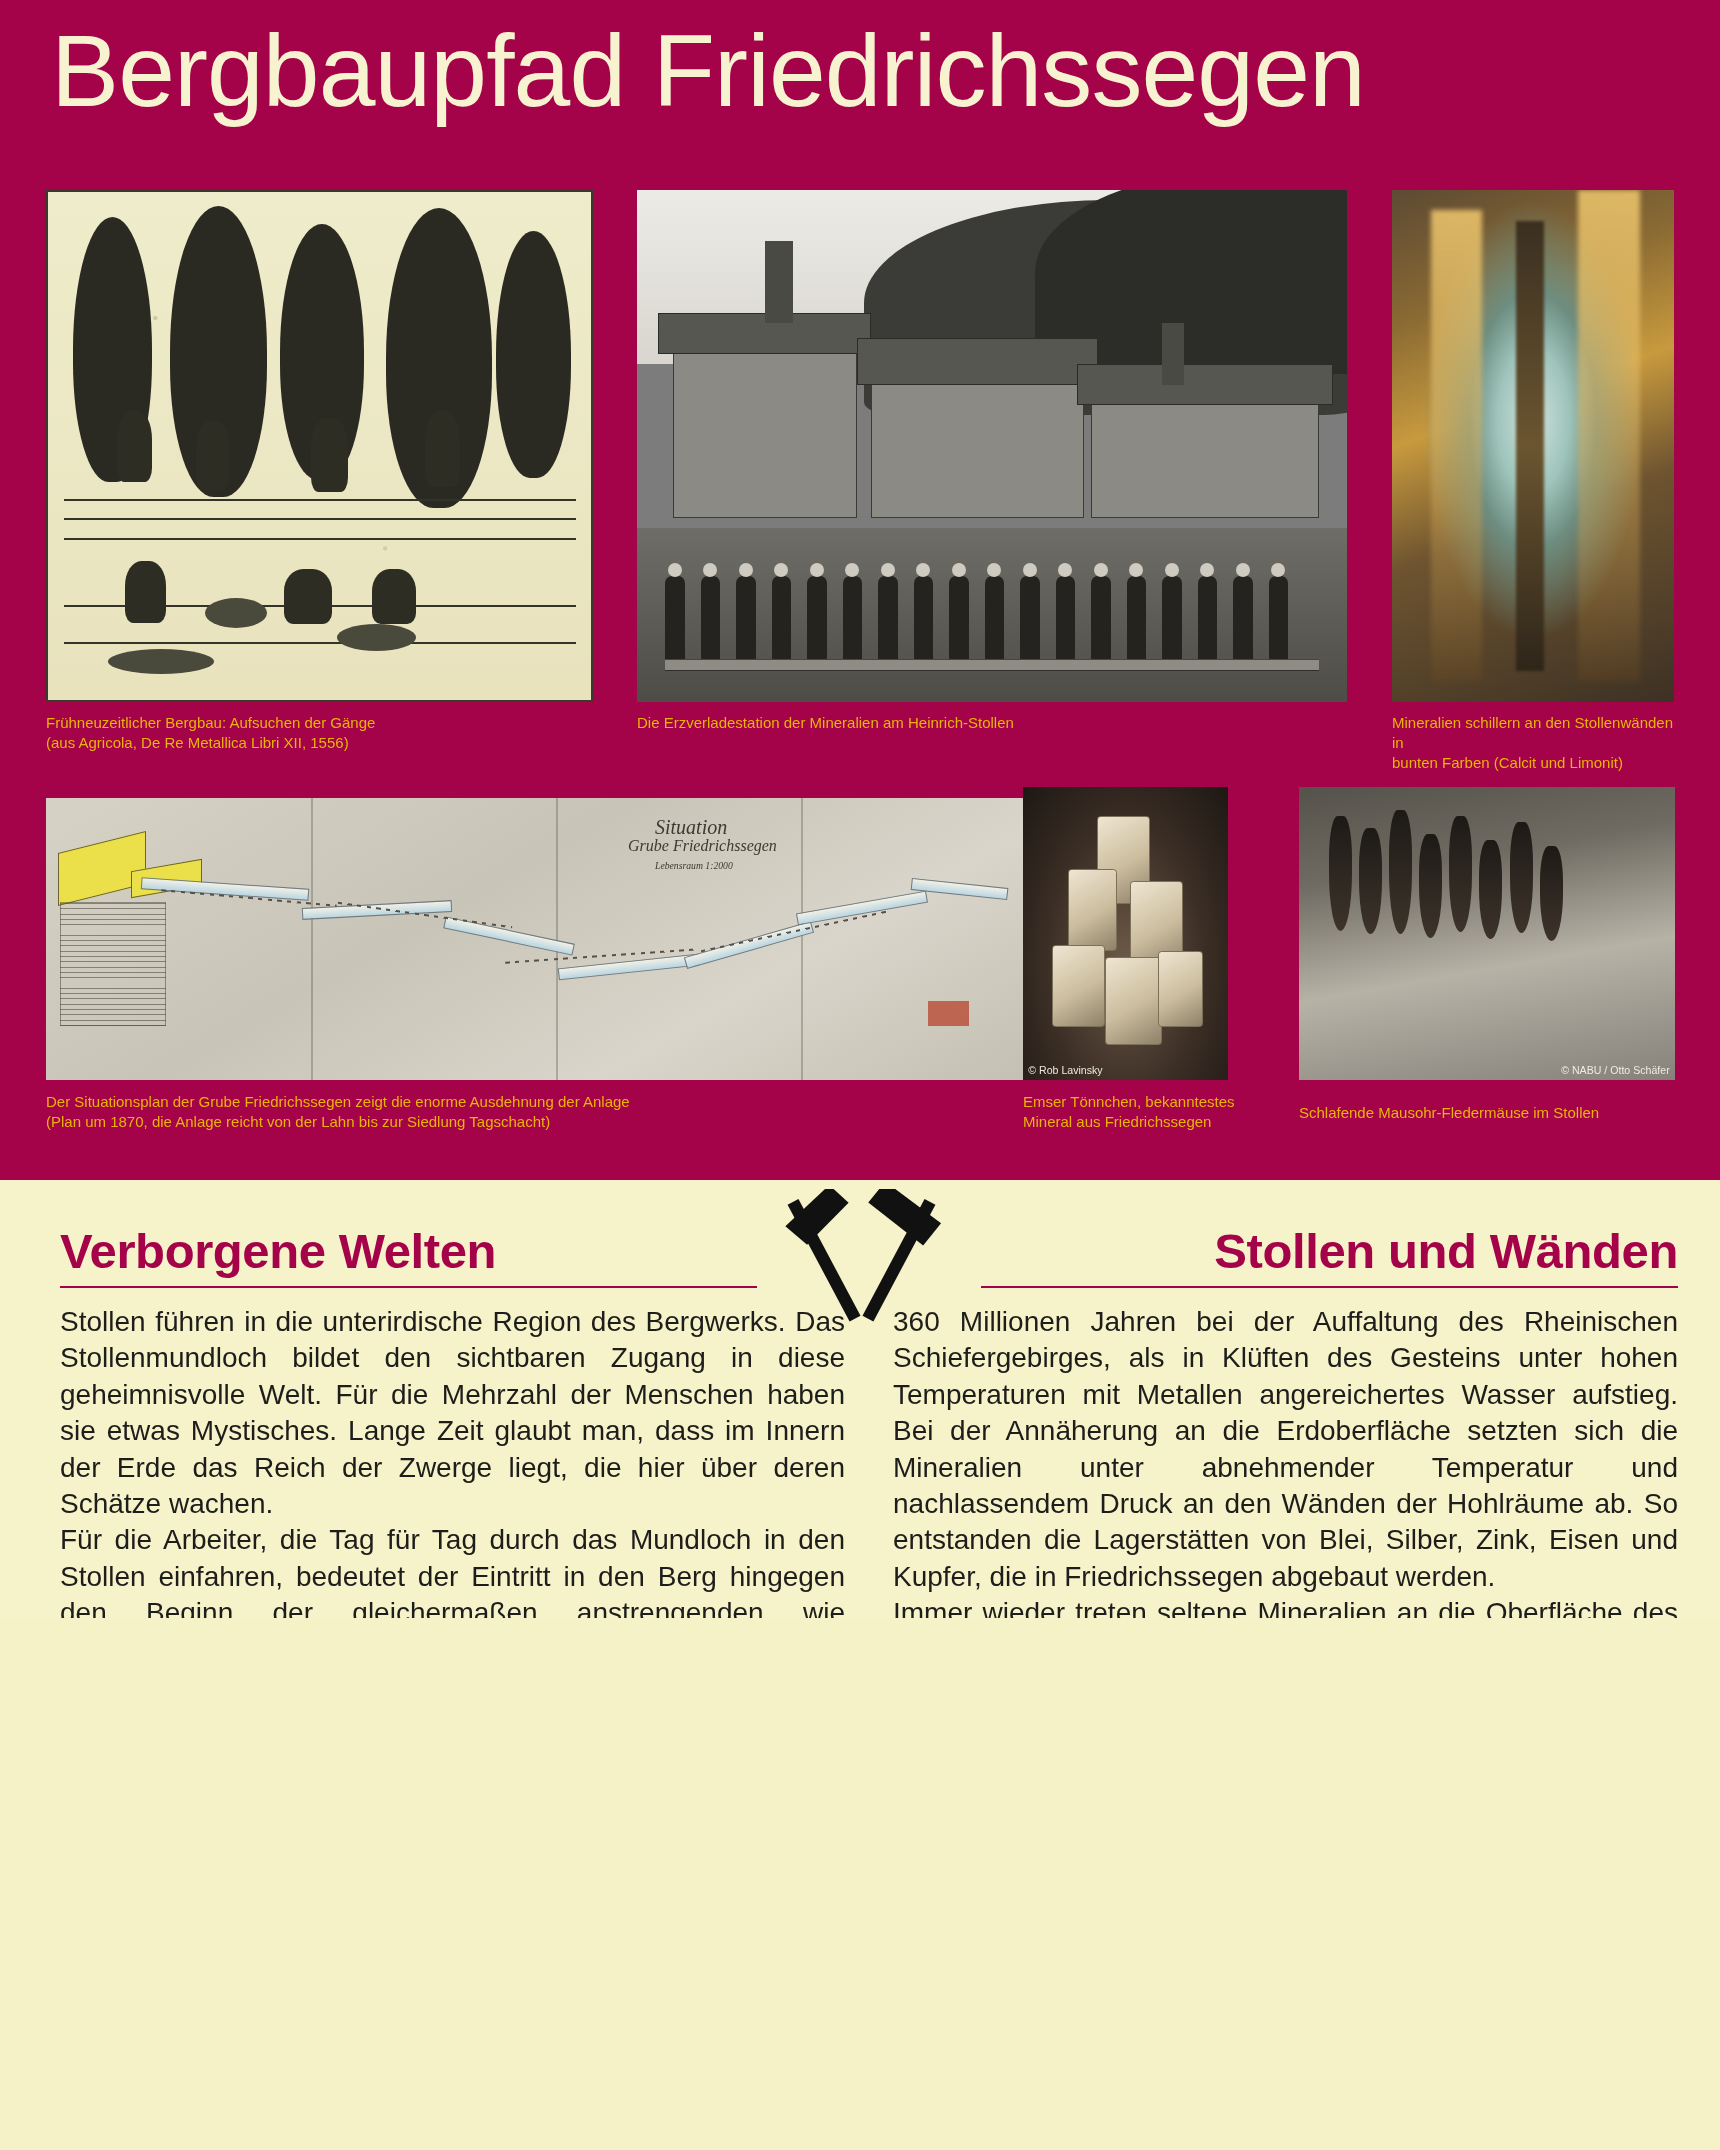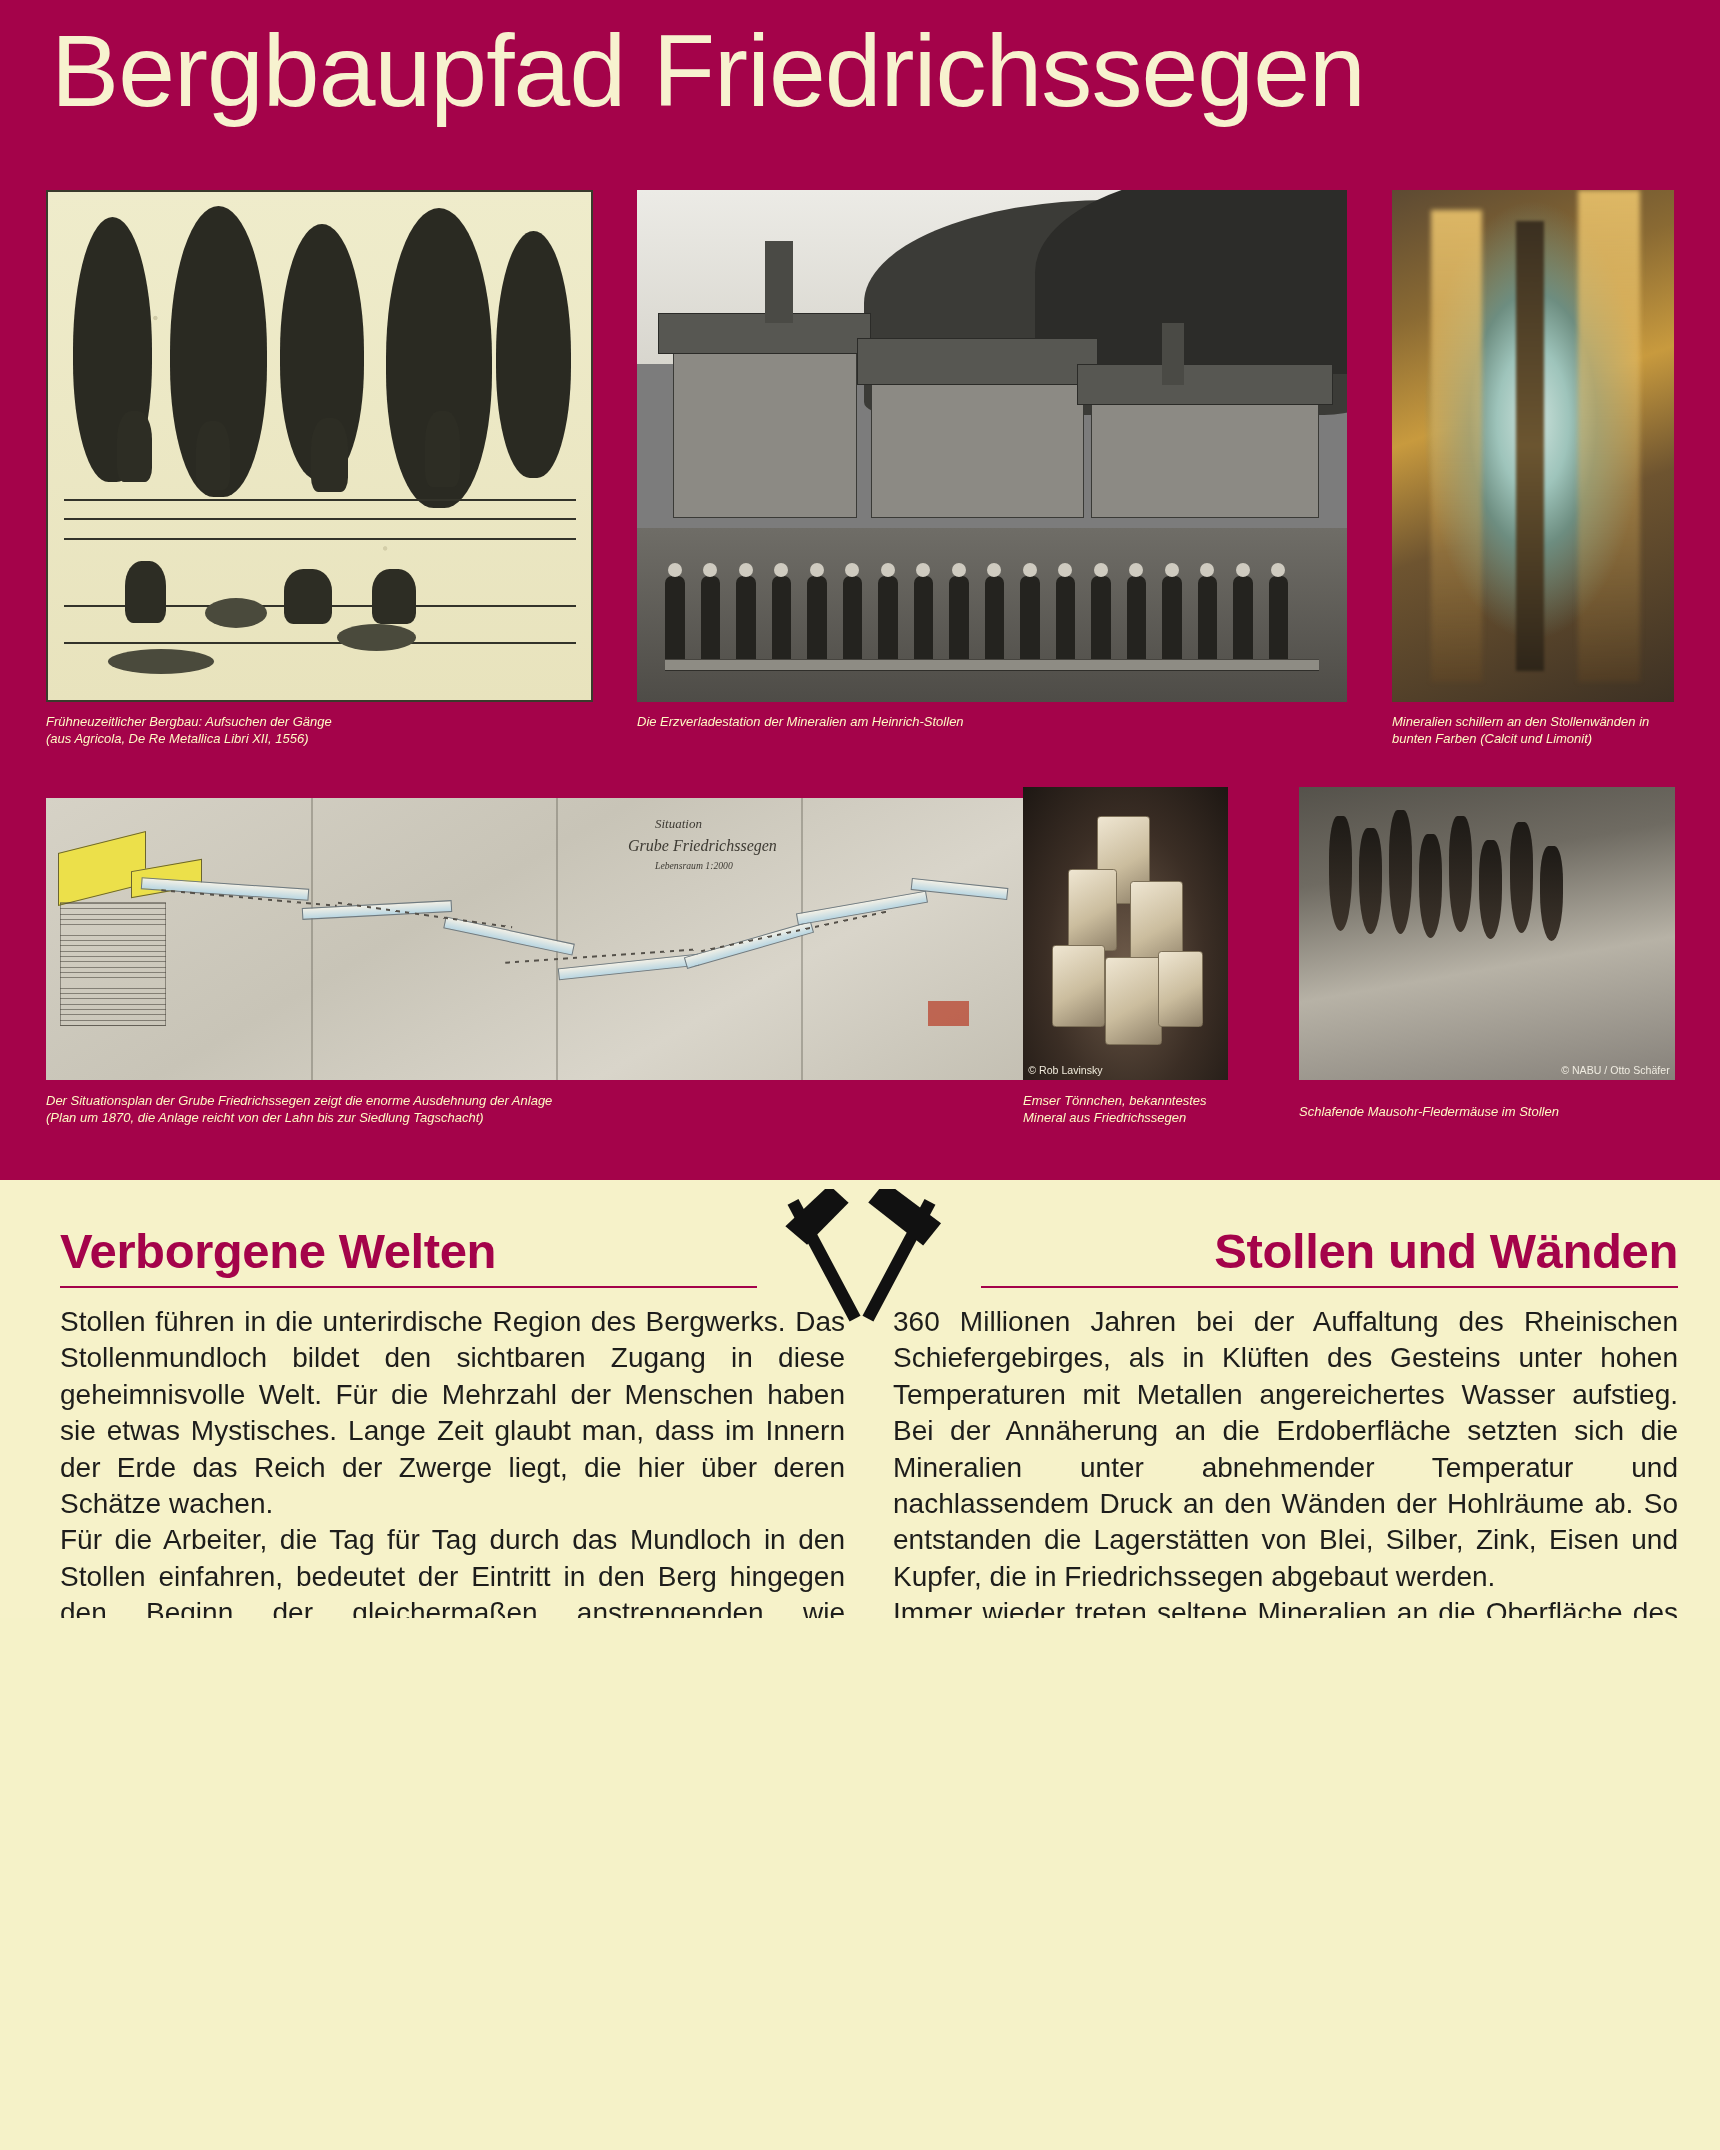--- a/index.html
+++ b/index.html
@@ -36,23 +36,22 @@
     white-space: nowrap;
   }
 
   .photo {
     position: absolute;
     overflow: hidden;
     background: #ccc;
   }
   .caption {
     position: absolute;
-    color: #fef9c3;
-    font-size: 13px;
-    font-style: italic;
+    color: #eab308;
+    font-size: 15px;
     line-height: 1.32;
     white-space: pre-line;
   }
 
   
   #img-woodcut {
     left: 46px; top: 190px; width: 547px; height: 512px;
     background: #efeccb;
   }
   .wood-bg {
@@ -419,21 +418,21 @@
       <div class="plan-gallery" style="left:512px; top:163px; width:141px; transform:rotate(-6deg);"></div>
       <div class="plan-gallery" style="left:637px; top:141px; width:132px; transform:rotate(-16deg);"></div>
       <div class="plan-gallery" style="left:750px; top:104px; width:132px; transform:rotate(-10deg);"></div>
       <div class="plan-gallery" style="left:865px; top:85px;  width:97px; transform:rotate(6deg);"></div>
 
       <div class="plan-dots" style="left:115px; top:99px; width:176px; transform:rotate(5deg);"></div>
       <div class="plan-dots" style="left:291px; top:116px; width:176px; transform:rotate(8deg);"></div>
       <div class="plan-dots" style="left:459px; top:157px; width:194px; transform:rotate(-4deg);"></div>
       <div class="plan-dots" style="left:653px; top:132px; width:194px; transform:rotate(-12deg);"></div>
 
-      <div class="plan-text" style="left:609px; top:17.6px;  font-size:13px;">Situation</div>
+      <div class="plan-text" style="left:609px; top:17.6px;  font-size:20px;">Situation</div>
       <div class="plan-text" style="left:582px; top:39px;  font-size:16px;">Grube Friedrichssegen</div>
       <div class="plan-text" style="left:609px; top:62px;  font-size:9.7px;">Lebensraum 1:2000</div>
 
       <div style="position:absolute; left:882px; top:203px; width:41px; height:25px; background:#b8432e; opacity:.75;"></div>
     </div>
     <div class="caption" style="left:46px; top:1092px; width:992px;">Der Situationsplan der Grube Friedrichssegen zeigt die enorme Ausdehnung der Anlage
 (Plan um 1870, die Anlage reicht von der Lahn bis zur Siedlung Tagschacht)</div>
 
     <div class="photo" id="img-toennchen">
       <div class="toe-bg"></div>

